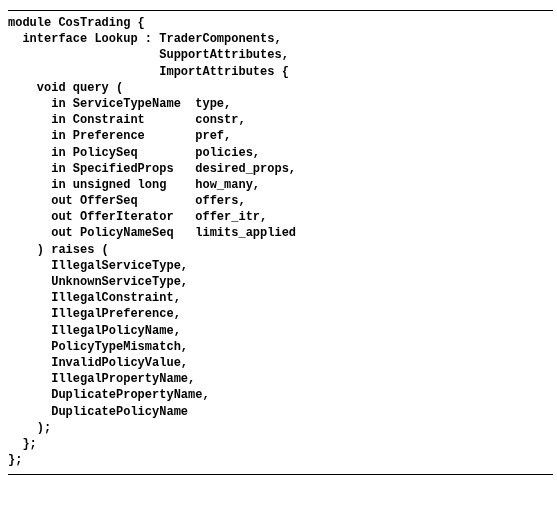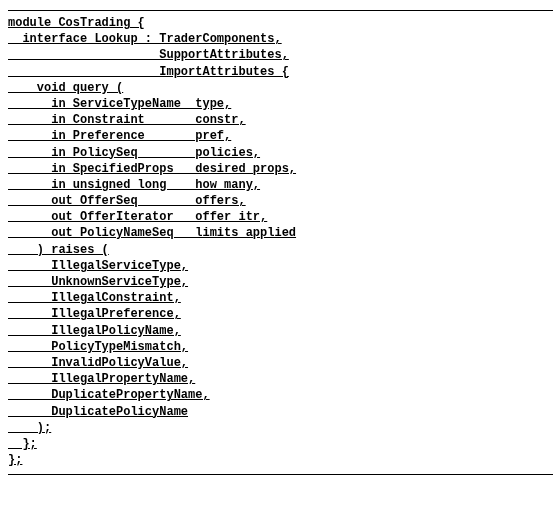--- a/index.html
+++ b/index.html
@@ -8,21 +8,20 @@
     background: #ffffff;
     font-family: "Courier New", Courier, monospace;
     font-size: 12px;
     line-height: 1.35;
     color: #000000;
   }
   .page {
     width: 557px;
     box-sizing: border-box;
     padding: 10px 4px 6px 8px;
-    text-decoration: underline;
   }
   .rule {
     border: 0;
     border-top: 1px solid #000;
     margin: 0 0 4px 0;
   }
   .rule-bottom {
     border: 0;
     border-top: 1px solid #000;
     margin: 6px 0 0 0;

